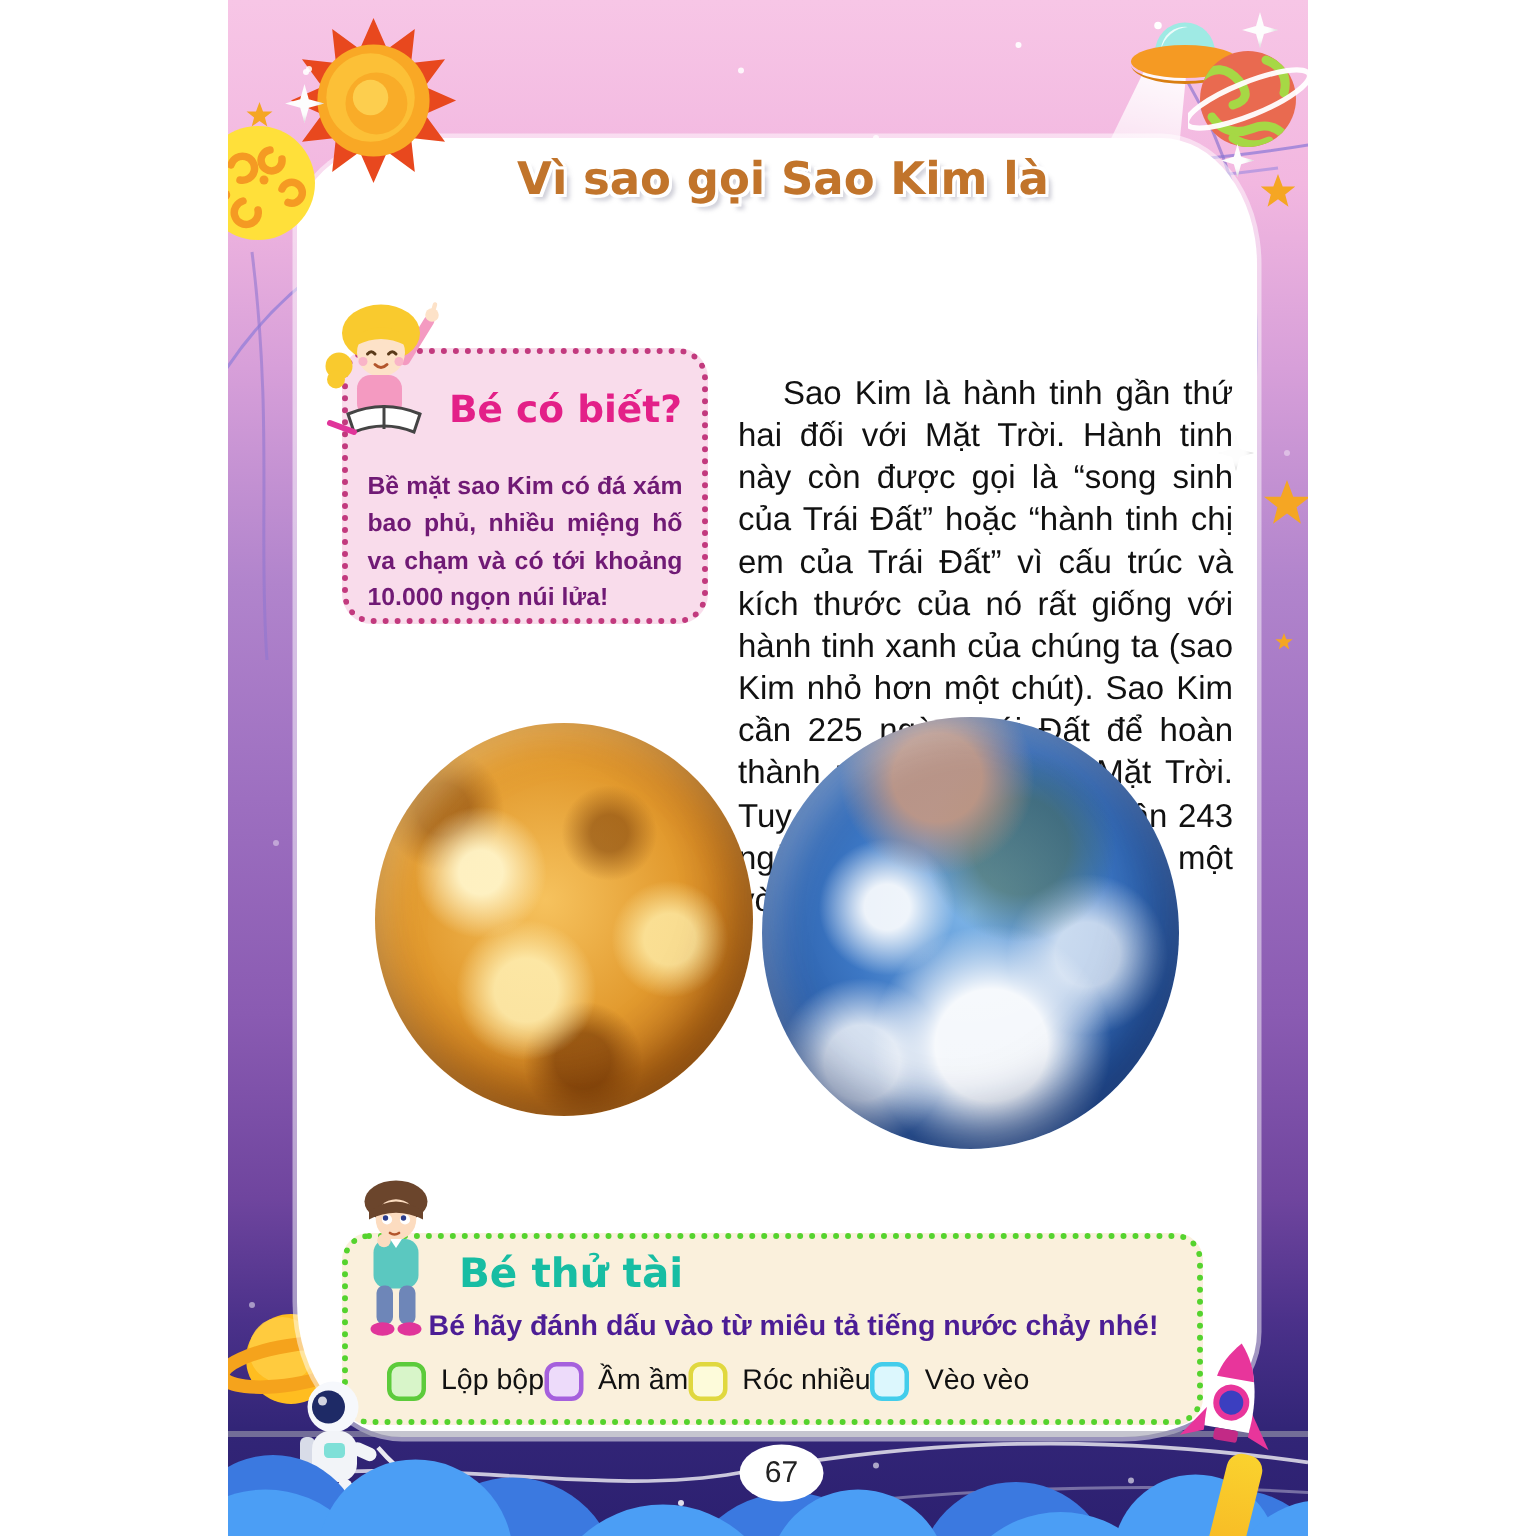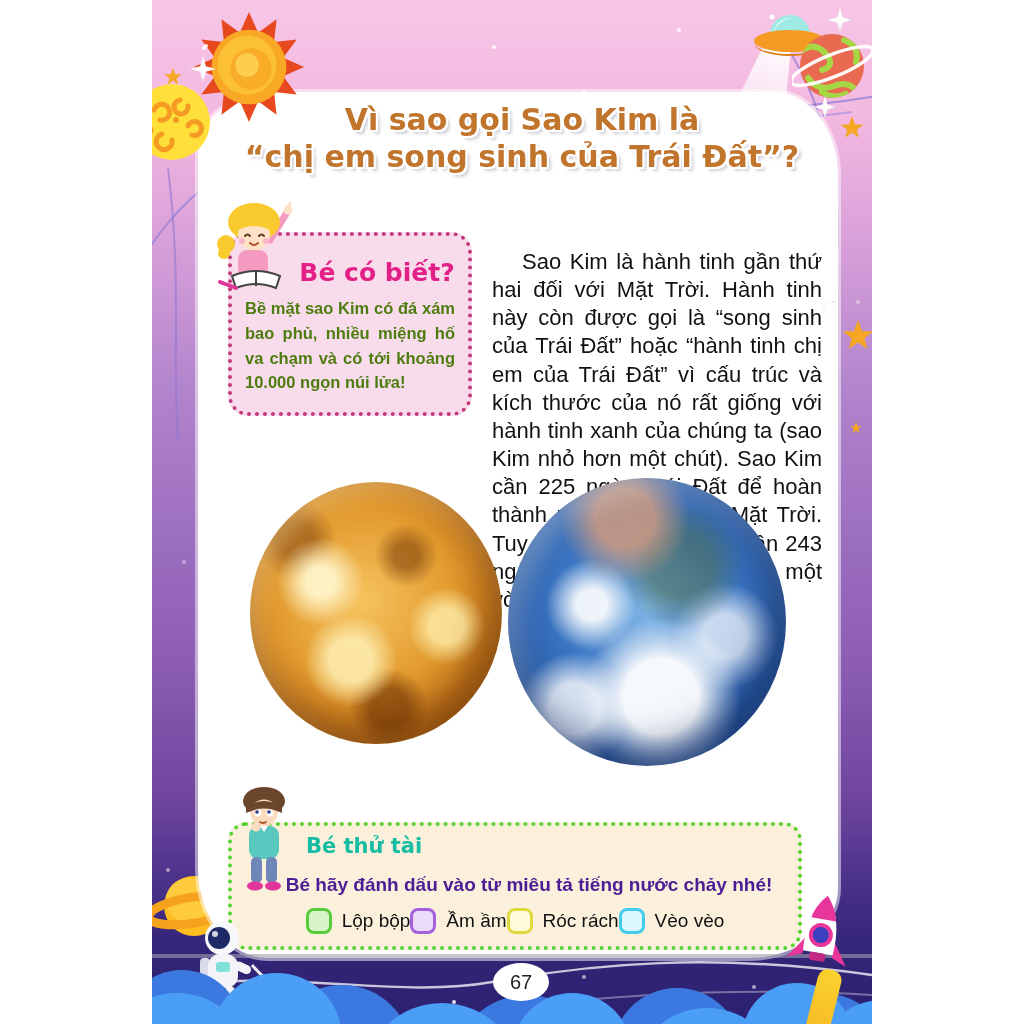--- a/index.html
+++ b/index.html
@@ -58,36 +58,36 @@
   .title-line1{font-size:30px;}
   .title-line2{font-size:30px;}
   .title-wrap div{text-shadow:-2px -2px 0 #fff,2px -2px 0 #fff,-2px 2px 0 #fff,2px 2px 0 #fff,
      -2px 0 0 #fff,2px 0 0 #fff,0 -2px 0 #fff,0 2px 0 #fff,4px 4px 3px rgba(120,120,145,.35);}
 
   
   .know-box{position:absolute;left:76px;top:232px;width:244px;height:184px;box-sizing:border-box;
     background:#f9dceb;border:4px dotted #c23a7e;border-radius:20px;padding:22px 13px 28px 13px;}
   .know-heading{font-family:"DejaVu Sans",sans-serif;font-weight:700;font-size:25px;color:#e32088;
     text-align:center;padding-left:54px;}
-  .know-body{margin-top:9px;font-weight:700;font-size:16.5px;line-height:1.5;color:#4d7c0f;
+  .know-body{margin-top:25px;font-weight:700;font-size:16.5px;line-height:1.5;color:#701a75;
     text-align:justify;}
 
   
   .article{position:absolute;left:340px;top:226px;width:330px;font-size:22px;line-height:1.28;
     color:#111;text-align:justify;text-indent:30px;}
 
   
   .quiz-box{position:absolute;left:76px;top:822px;width:574px;height:128px;box-sizing:border-box;
     background:#faf0dc;border:4px dotted #55d32e;border-radius:18px;}
   .quiz-heading{position:absolute;left:74px;top:8px;font-family:"DejaVu Sans",sans-serif;
-    font-weight:700;font-size:21px;color:#17bda3;}
+    font-weight:700;font-size:27px;color:#17bda3;}
   .quiz-question{position:absolute;left:40px;right:12px;top:48px;text-align:center;
     font-weight:700;font-size:19px;color:#4c1d95;}
   .quiz-options{position:absolute;left:26px;right:26px;bottom:12px;display:flex;
-    justify-content:center;align-items:center;}
+    justify-content:flex-start;align-items:center;}
   .option{display:flex;align-items:center;}
   .opt-box{width:26px;height:26px;border-radius:8px;border:3px solid #999;box-sizing:border-box;}
   .opt-label{margin-left:10px;font-size:19px;color:#111;}
 
   
   .cloud{position:absolute;border-radius:50%;}
   .page-number{position:absolute;left:341px;top:963px;width:56px;height:38px;background:#fff;
     border-radius:50%;display:flex;align-items:center;justify-content:center;
     font-size:20px;color:#222;}
   .flame{position:absolute;left:668px;top:970px;width:24px;height:130px;
@@ -167,21 +167,20 @@
 
     <div class="abs star4" style="left:676px;top:8px;width:24px;height:24px;"></div>
     <div class="abs star4" style="left:662px;top:96px;width:22px;height:22px;"></div>
     <div class="abs star5" style="left:688px;top:116px;width:24px;height:24px;"></div>
     <div class="abs star4" style="left:660px;top:290px;width:24px;height:24px;"></div>
     <div class="abs star5" style="left:690px;top:320px;width:32px;height:32px;"></div>
     <div class="abs star5" style="left:698px;top:422px;width:12px;height:12px;"></div>
 
     <div class="title-wrap">
       <div class="title-line1">Vì sao gọi Sao Kim là</div>
-      <div class="title-line2">“chị em song sinh của Trái Đất”?</div>
     </div>
 
     <div class="know-box">
       <div class="know-heading">Bé có biết?</div>
       <div class="know-body">Bề mặt sao Kim có đá xám bao phủ, nhiều miệng hố va chạm và có tới khoảng 10.000 ngọn núi lửa!</div>
     </div>
 
     <svg class="abs" style="left:52px;top:198px;" width="108" height="106" viewBox="0 0 108 106">
       <line x1="66" y1="42" x2="82" y2="16" stroke="#f49ac1" stroke-width="7" stroke-linecap="round"></line>
       <circle cx="84" cy="12" r="4.5" fill="#fde2c8"></circle>
@@ -214,21 +213,21 @@
         <div class="option">
           <div class="opt-box" style="border-color: rgb(92, 203, 59); background: rgb(216, 245, 201);"></div>
           <div class="opt-label">Lộp bộp</div>
         </div>
         <div class="option">
           <div class="opt-box" style="border-color: rgb(165, 96, 221); background: rgb(237, 219, 250);"></div>
           <div class="opt-label">Ầm ầm</div>
         </div>
         <div class="option">
           <div class="opt-box" style="border-color: rgb(224, 216, 63); background: rgb(253, 251, 218);"></div>
-          <div class="opt-label">Róc rách</div>
+          <div class="opt-label">Róc nhiều</div>
         </div>
         <div class="option">
           <div class="opt-box" style="border-color: rgb(67, 205, 235); background: rgb(220, 247, 253);"></div>
           <div class="opt-label">Vèo vèo</div>
         </div>
       </div>
     </div>
 
     <svg class="abs" style="left:70px;top:786px;" width="84" height="114" viewBox="0 0 84 114">
       <ellipse cx="42" cy="15" rx="21" ry="14" fill="#6b452c"></ellipse>

